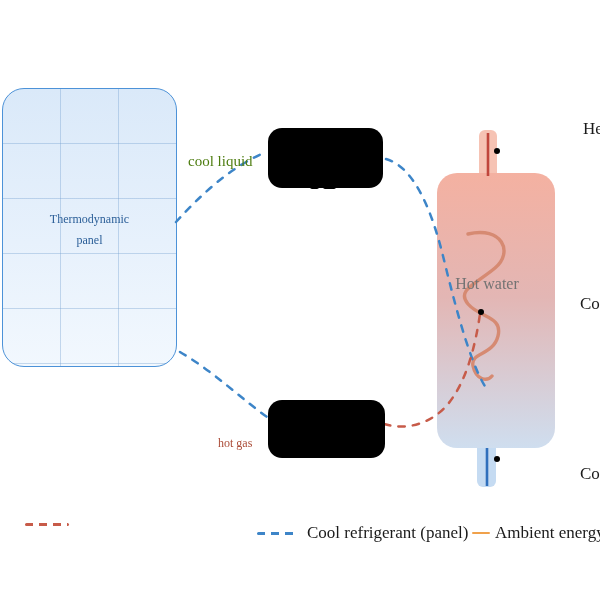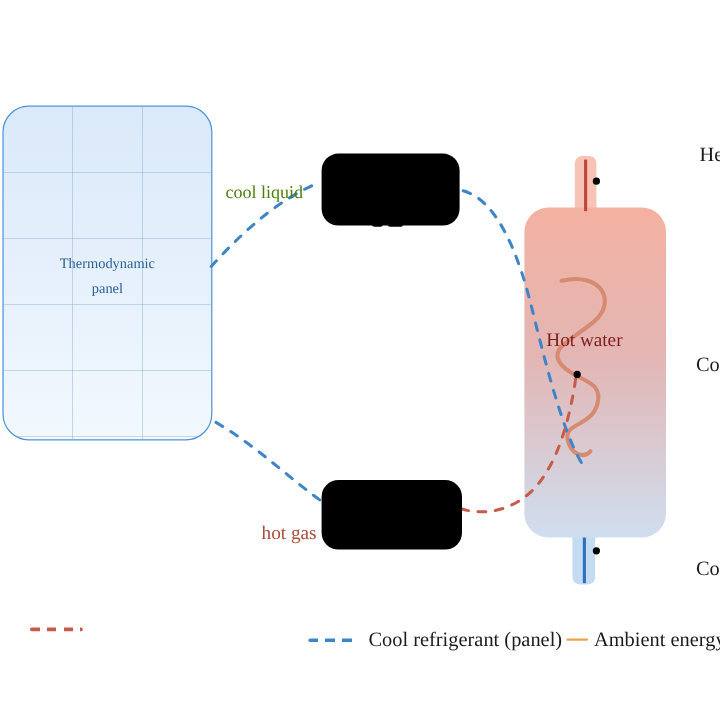--- a/index.html
+++ b/index.html
@@ -29,23 +29,23 @@
   .blackbox{position:absolute;background:#000;border-radius:14px;z-index:3;}
   .box-top{left:268px;top:128px;width:115px;height:60px;}
   .box-bottom{left:268px;top:400px;width:117px;height:58px;}
   .remnant{position:absolute;background:#000;border-radius:2px;z-index:2;}
   .remnant.a{left:310px;top:185px;width:9px;height:4px;}
   .remnant.b{left:323px;top:185px;width:13px;height:4px;}
 
   
   .lbl{position:absolute;z-index:4;white-space:nowrap;}
   .lbl-cool{left:188px;top:153px;font-size:15px;color:#4d7c0f;}
-  .lbl-hot{left:218px;top:436px;font-size:16px;color:#ab4c38;}
+  .lbl-hot{left:218px;top:436px;font-size:12px;color:#ab4c38;}
   .lbl-cyl{left:437px;top:273px;width:100px;text-align:center;
-           font-size:16px;line-height:21px;color:#7f1d1d;z-index:4;position:absolute;}
+           font-size:16px;line-height:21px;color:#737373;z-index:4;position:absolute;}
   .edge{position:absolute;z-index:4;font-size:17px;color:#1b1b1b;white-space:nowrap;}
   .edge.top{left:583px;top:119px;}
   .edge.mid{left:580px;top:294px;}
   .edge.bot{left:580px;top:464px;}
 
   
   .legend-item{position:absolute;z-index:4;display:flex;align-items:center;}
   .li-hot{left:25px;top:523px;}
   .li-cool{left:257px;top:523px;}
   .li-amb{left:472px;top:523px;}

